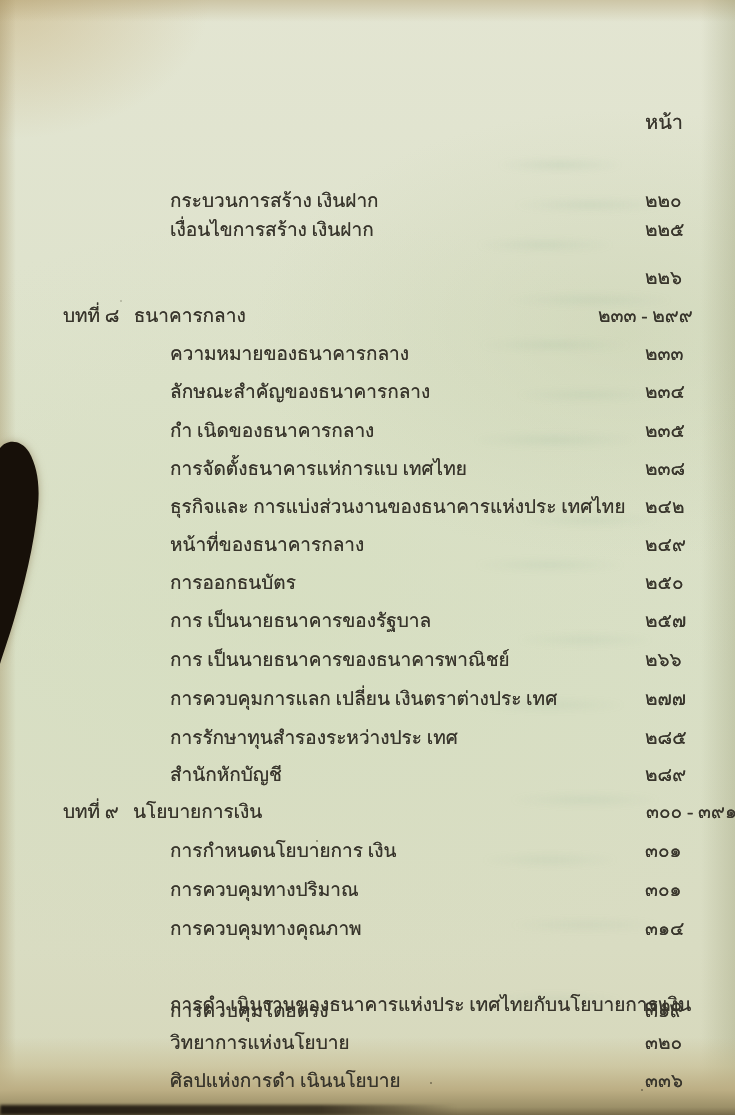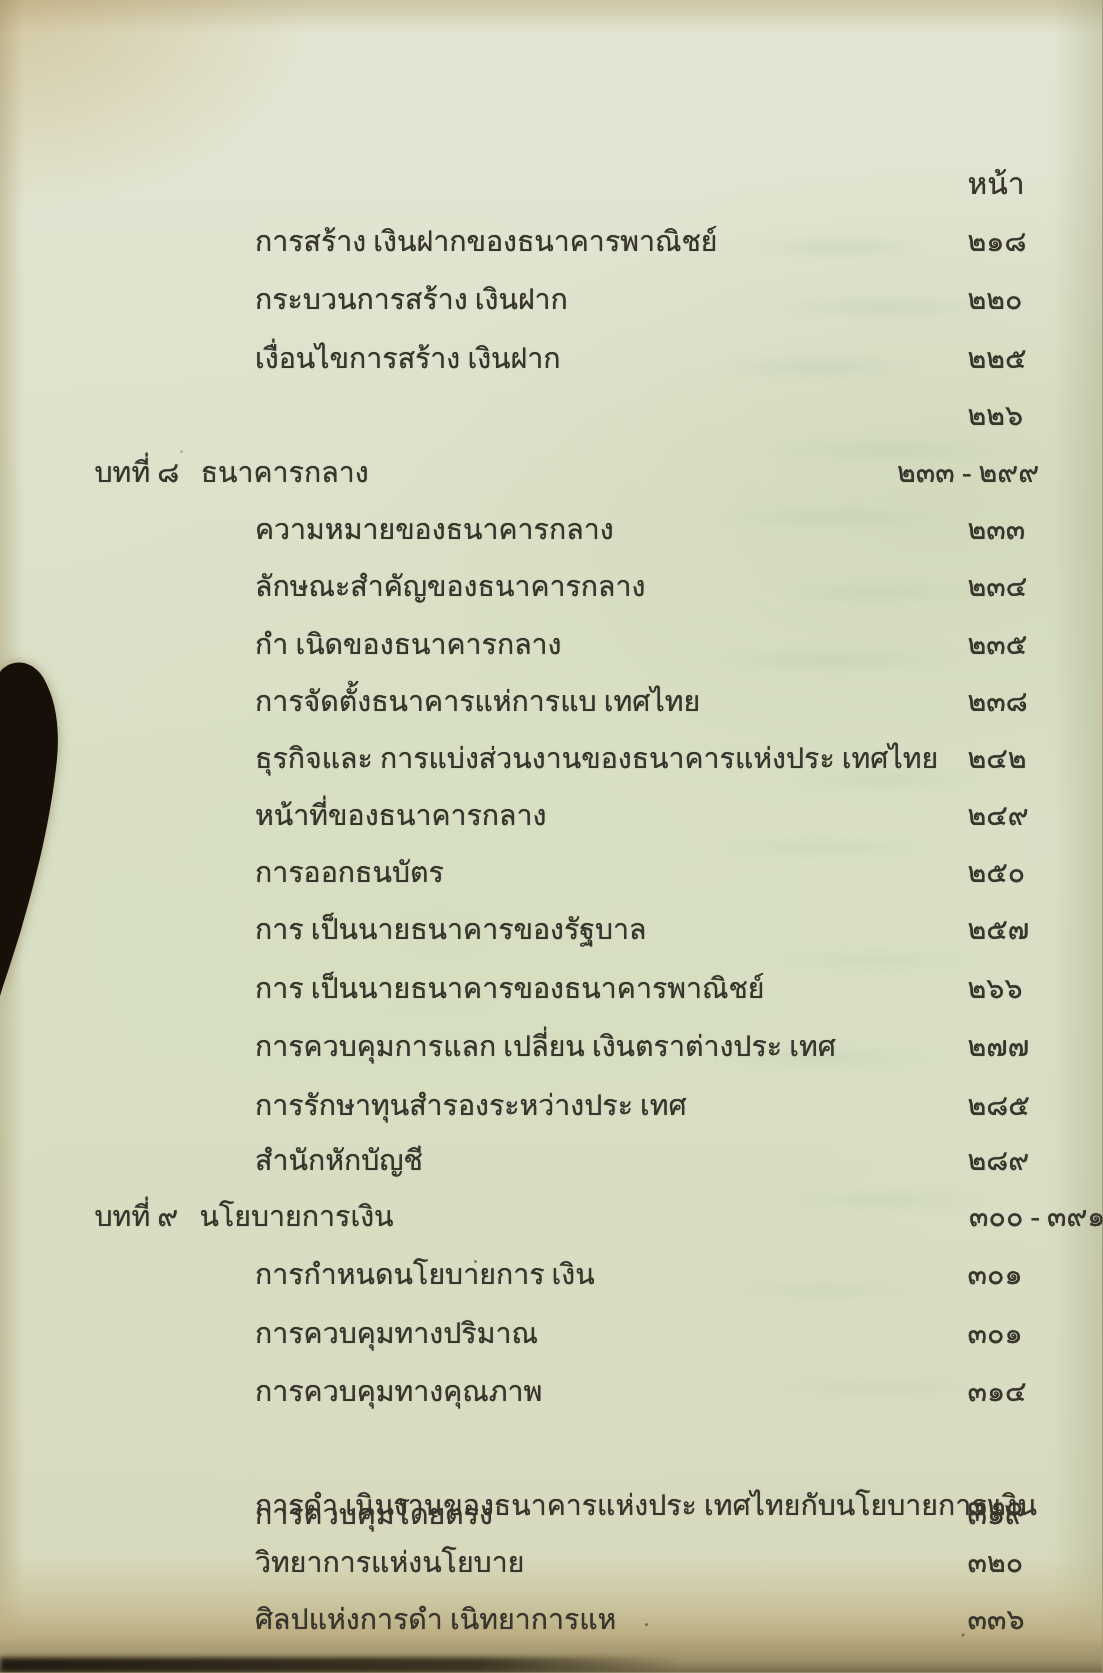--- a/index.html
+++ b/index.html
@@ -79,29 +79,25 @@
 </svg>
 
 <span class="speck" style="left:430px;top:1082px;"></span>
 <span class="speck" style="left:641px;top:1089px;"></span>
 <span class="speck" style="left:316px;top:840px;"></span>
 <span class="speck" style="left:120px;top:300px;opacity:.3;"></span>
 
 <div class="content">
   <div class="colhead">หน้า</div>
 
-  <div class="row sub" style="top:113px">
-    <span class="label">การสร้าง เงินฝากของธนาคารพาณิชย์</span>
-    <span class="pageno">๒๑๘</span>
-  </div>
   <div class="row sub" style="top:152px">
     <span class="label">กระบวนการสร้าง เงินฝาก</span>
     <span class="pageno">๒๒๐</span>
   </div>
-  <div class="row sub" style="top:191px">
+  <div class="row sub" style="top:181px">
     <span class="label">เงื่อนไขการสร้าง เงินฝาก</span>
     <span class="pageno">๒๒๕</span>
   </div>
   <div class="row sub" style="top:229px">
     <span class="pageno">๒๒๖</span>
   </div>
   <div class="row chapter" style="top:267px">
     <span class="label">บทที่ ๘   ธนาคารกลาง</span>
     <span class="pageno">๒๓๓ - ๒๙๙</span>
   </div>
@@ -175,16 +171,16 @@
   </div>
   <div class="row sub" style="top:956px">
     <span class="label">การดำ เนินงานของธนาคารแห่งประ เทศไทยกับนโยบายการ เงิน</span>
     <span class="pageno">๓๒๐</span>
   </div>
   <div class="row sub" style="top:994px">
     <span class="label">วิทยาการแห่งนโยบาย</span>
     <span class="pageno">๓๒๐</span>
   </div>
   <div class="row sub" style="top:1032px">
-    <span class="label">ศิลปแห่งการดำ เนิทยาการแห</span>
+    <span class="label">ศิลปแห่งการดำ เนินนโยบาย</span>
     <span class="pageno">๓๓๖</span>
   </div>
 </div>
 
 </body></html>

